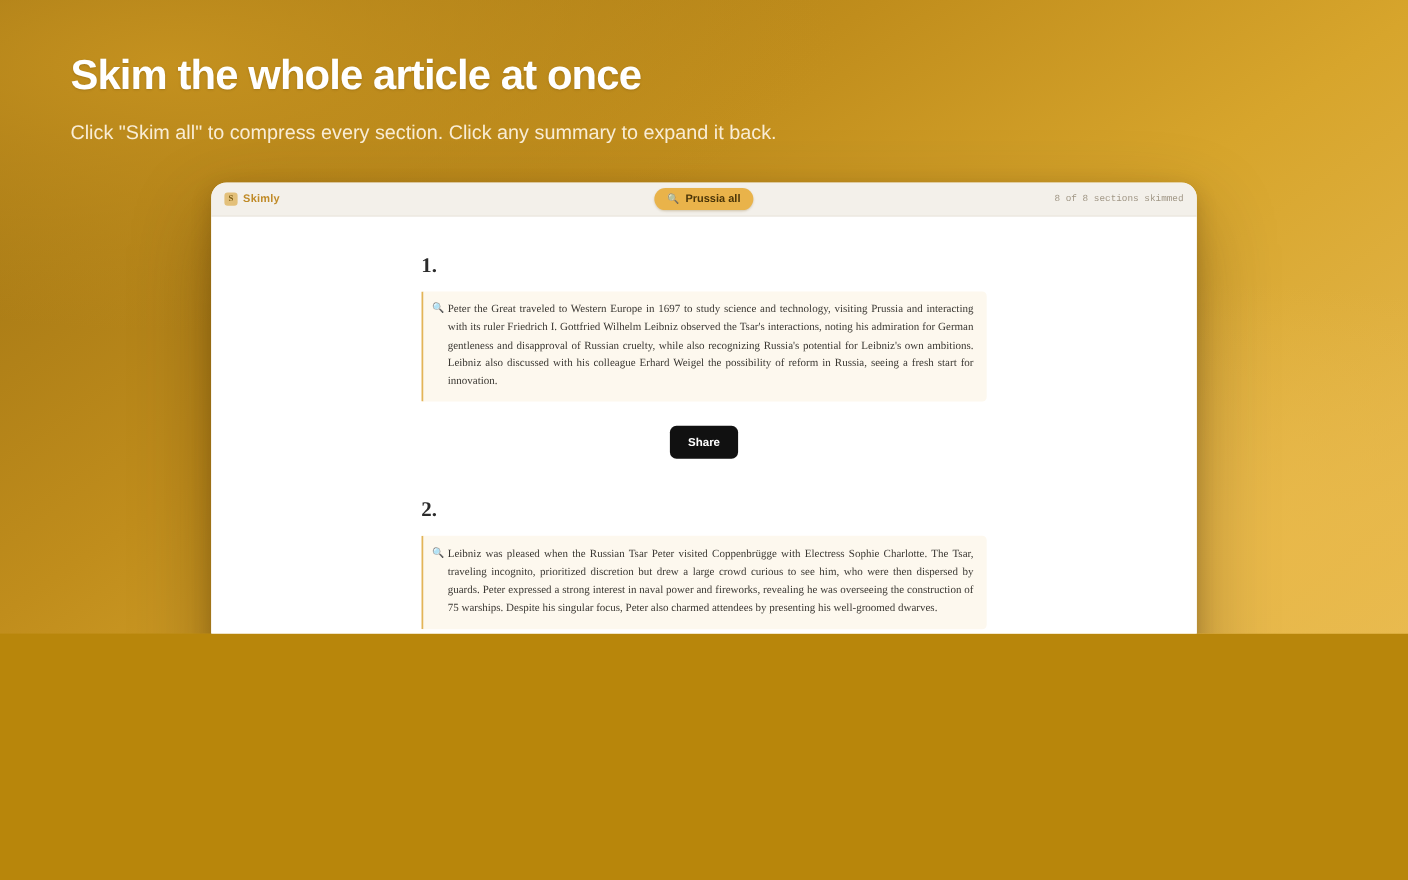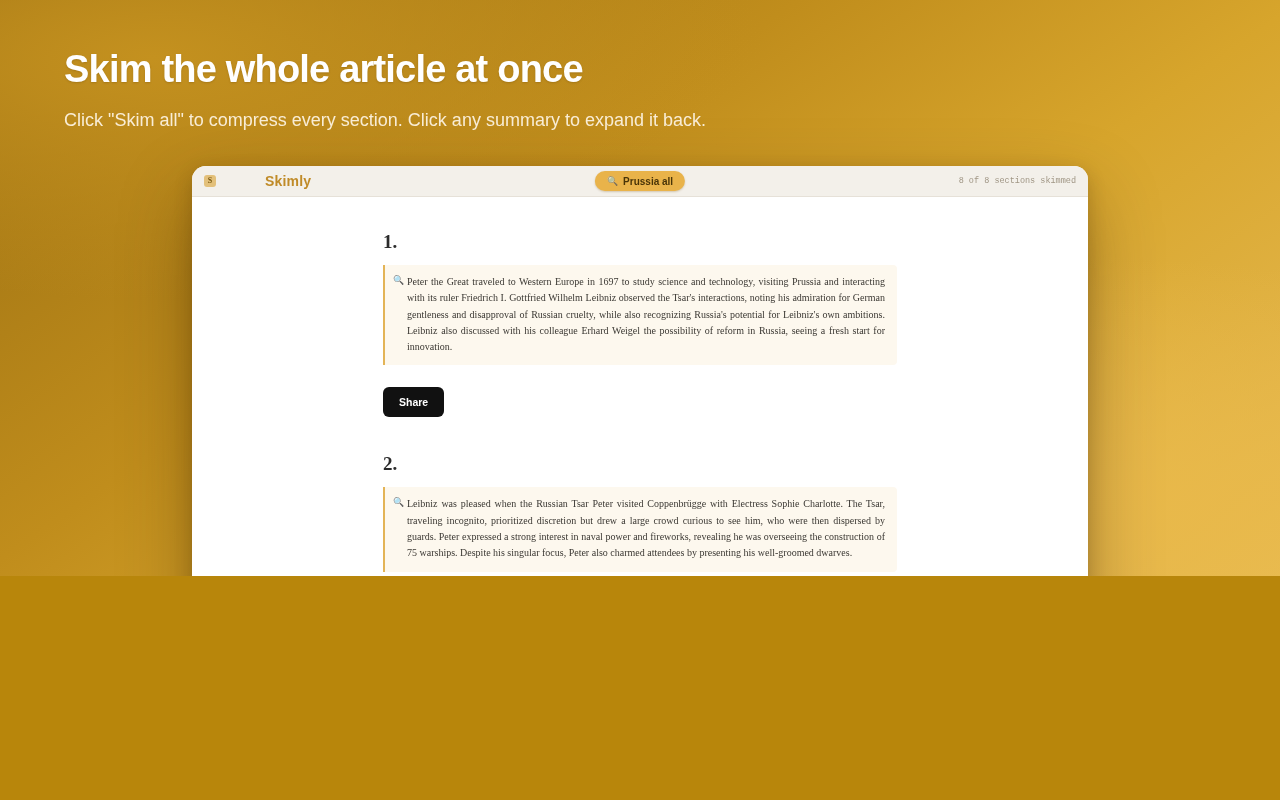--- a/index.html
+++ b/index.html
@@ -79,25 +79,24 @@
     border-radius: 3px;
     background: #e3c07a;
     color: #7a5a12;
     font-size: 8px;
     line-height: 12px;
     text-align: center;
     font-weight: bold;
     font-family: "Liberation Serif", serif;
   }
   .brand-name {
-    font-size: 14px;
+    font-size: 10px;
     font-weight: bold;
     color: #c08b28;
     letter-spacing: 0.2px;
-    margin-left: 44px;
   }
 
   .expand-all {
     position: absolute;
     left: 50%;
     transform: translateX(-50%);
     top: 5px;
     height: 20px;
     display: flex;
     align-items: center;
@@ -172,21 +171,21 @@
     margin: 18px 0 0 0;
     font-family: "Liberation Serif", serif;
     font-size: 13px;
     line-height: 1.65;
     color: #2f2d29;
     text-align: justify;
   }
 
   .btn-row {
     display: flex;
-    justify-content: flex-start;
+    justify-content: center;
     margin-top: 22px;
   }
   .dark-btn {
     background: #111111;
     color: #ffffff;
     border: none;
     border-radius: 6px;
     font-size: 10.5px;
     font-weight: bold;
     font-family: "Liberation Sans", sans-serif;

